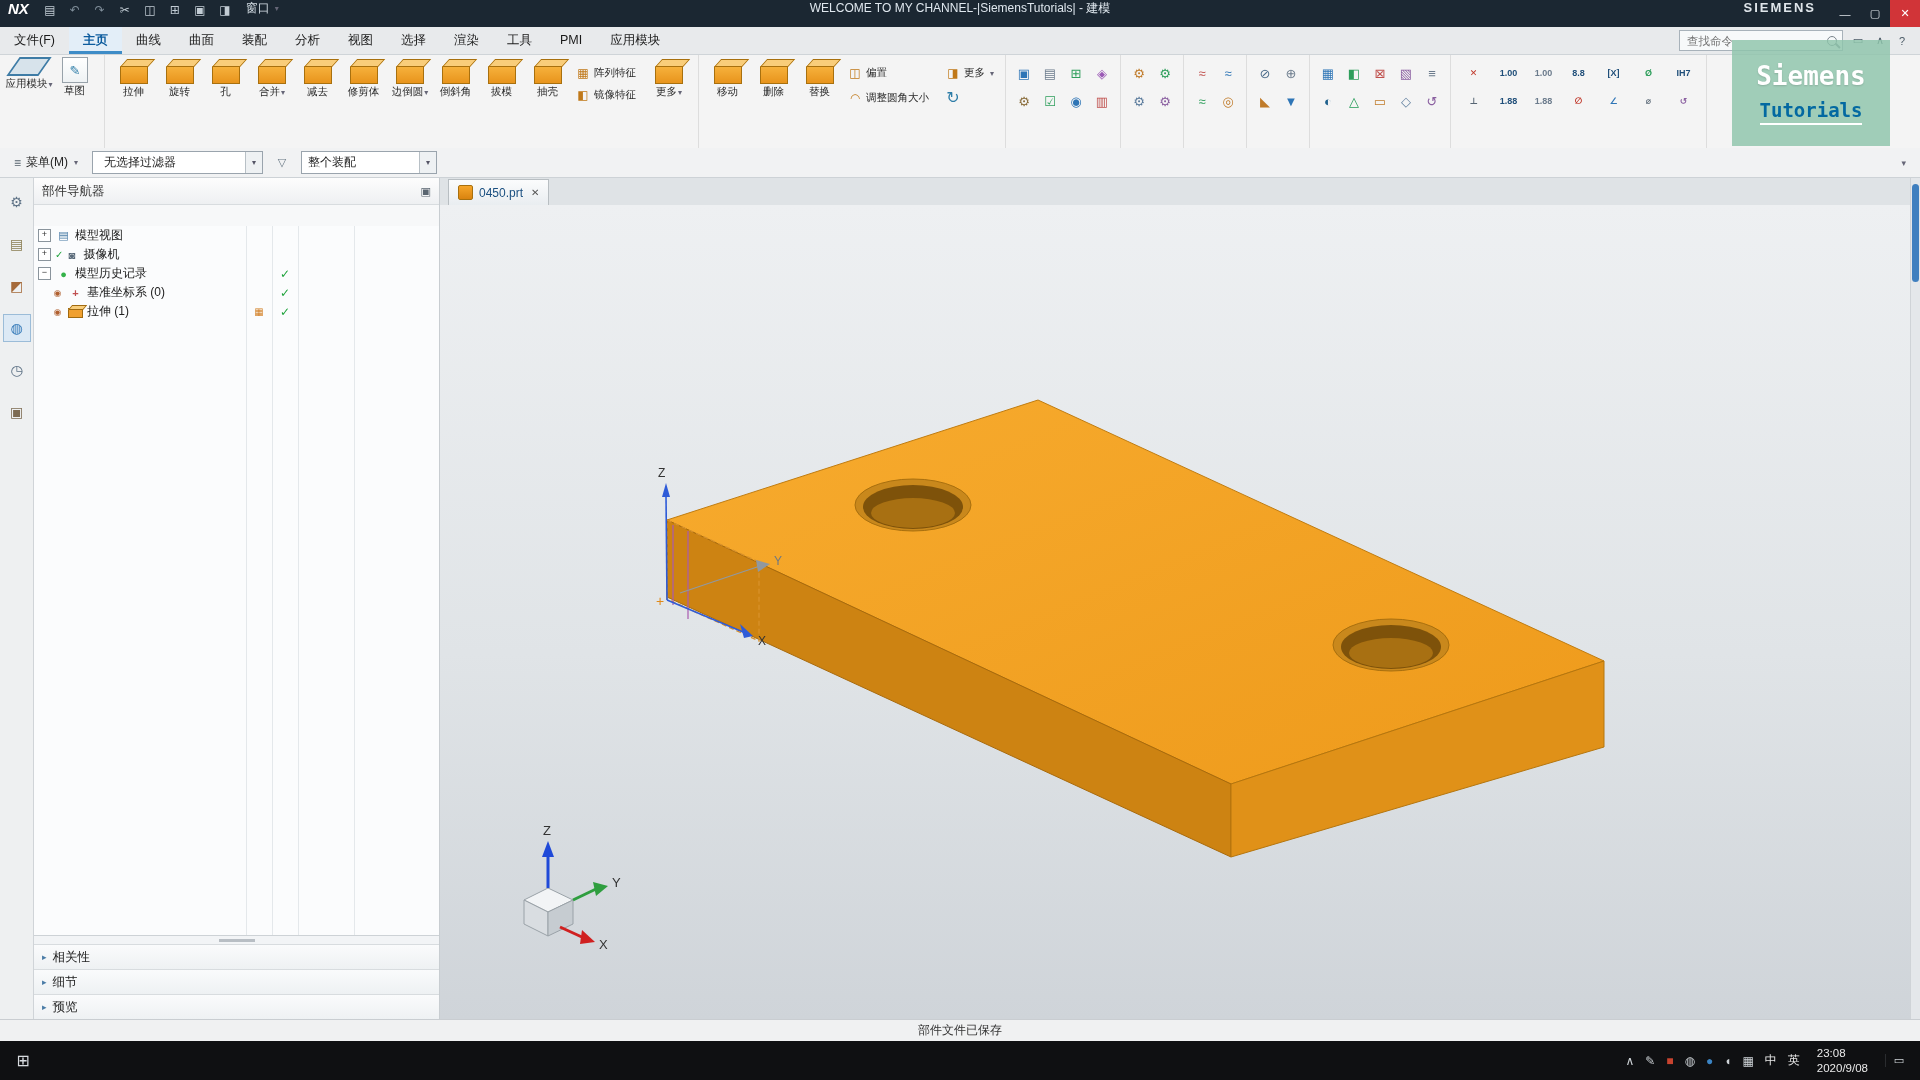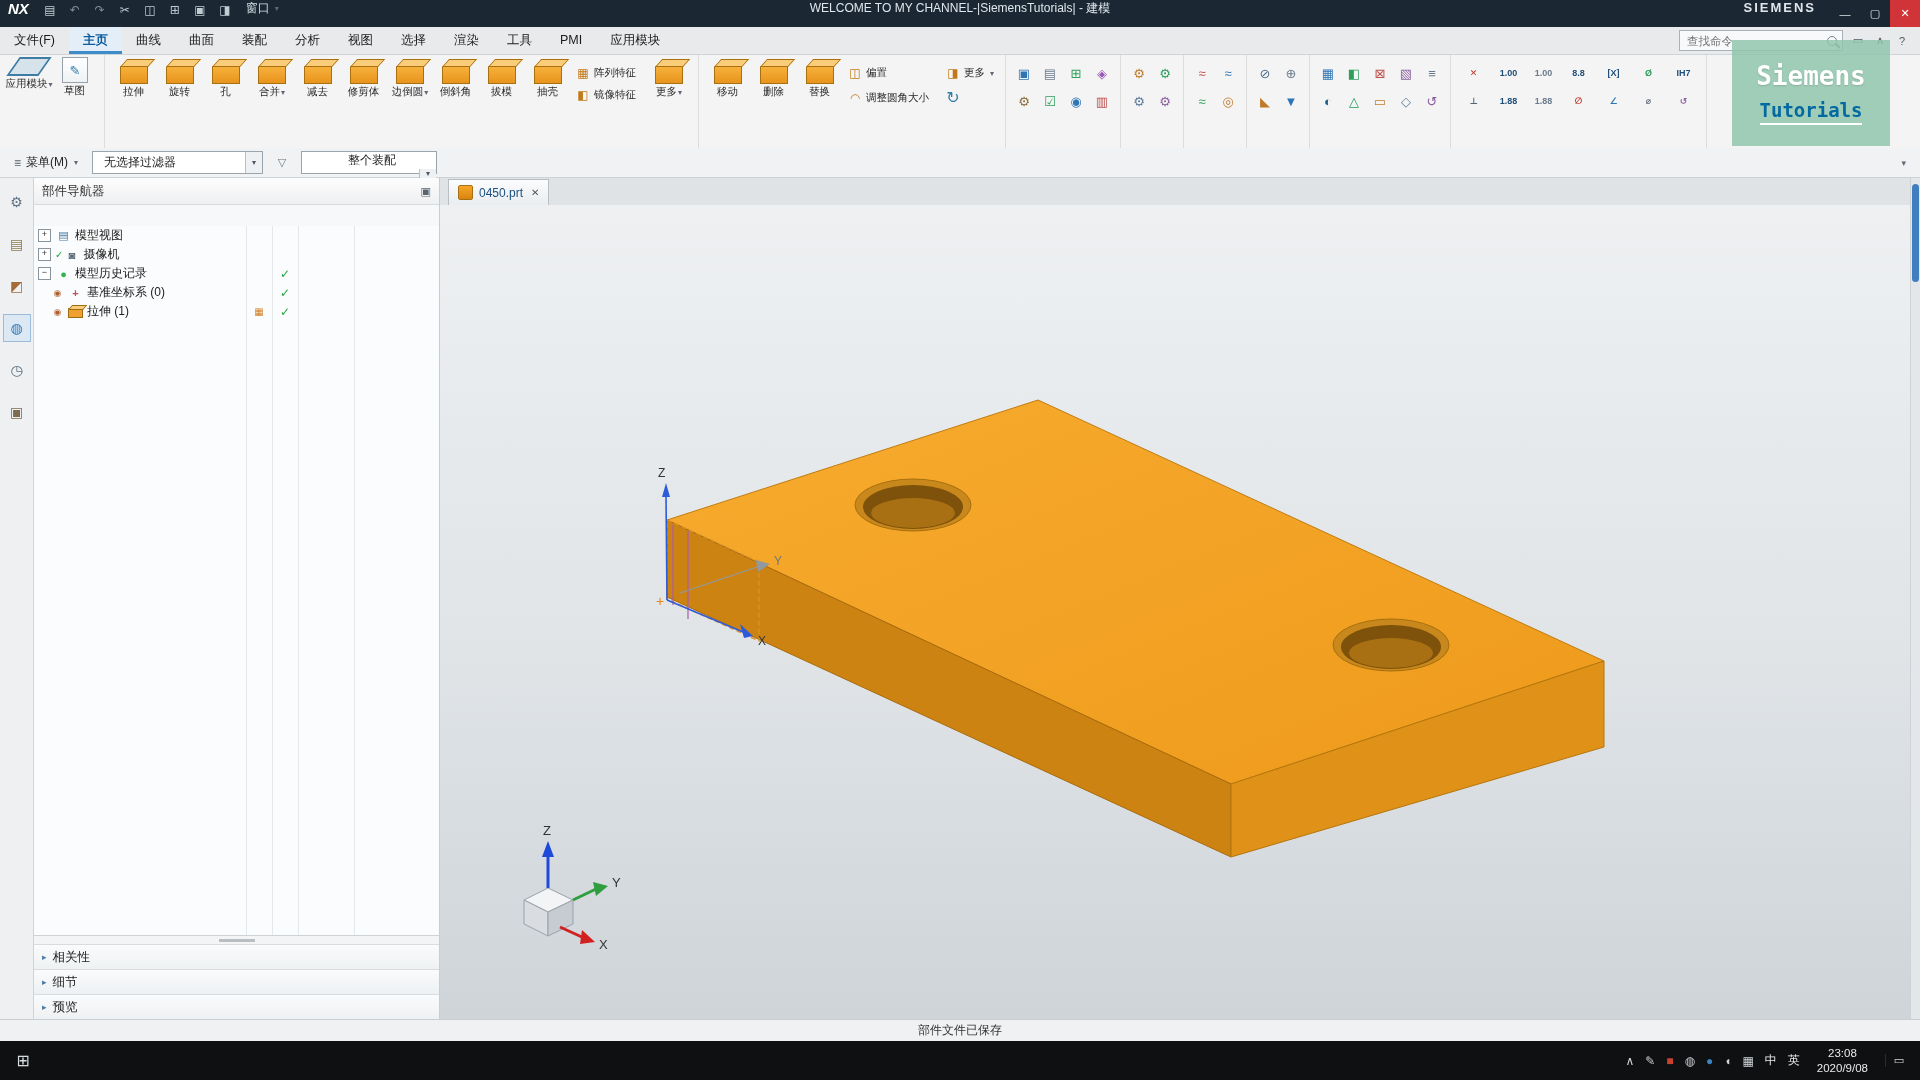--- a/index.html
+++ b/index.html
@@ -65,21 +65,21 @@
   
   .selrow{position:absolute;left:0;top:148px;width:1920px;height:30px;background:#f1f2f3;
           border-bottom:1px solid #cdd2d6;display:flex;align-items:center;gap:8px;padding-left:8px;box-sizing:border-box;z-index:10;}
   .menu-btn{display:flex;align-items:center;gap:5px;font-size:12px;color:#222;padding:0 6px;height:24px;}
   .burger{font-size:12px;color:#55626d;}
   .combo{display:flex;align-items:center;background:#fff;border:1px solid #9aa4ad;height:21px;
          padding-left:6px;font-size:12px;color:#222;}
   .combo .caret{width:16px;height:100%;border-left:1px solid #b8c0c6;background:#eef1f3;display:flex;
                 align-items:center;justify-content:center;font-size:8px;color:#556;margin-left:auto;}
   .combo.filter{width:158px;padding-left:11px;}
-  .combo.scope{width:128px;flex-direction:column;}
+  .combo.scope{width:128px;}
   .funnel{width:22px;height:22px;display:flex;align-items:center;justify-content:center;font-size:11px;color:#6a7a86;}
   .selrow .taildd2{margin-left:auto;margin-right:14px;font-size:9px;color:#667;}
   
   .leftbar{position:absolute;left:0;top:178px;width:34px;height:841px;background:#eef0f1;
            border-right:1px solid #d0d4d8;display:flex;flex-direction:column;align-items:center;
            padding-top:10px;gap:14px;box-sizing:border-box;}
   .sbi{width:26px;height:26px;display:flex;align-items:center;justify-content:center;border:1px solid transparent;}
   .sbi span{font-size:14px;}
   .sbi.active{background:#dce9f5;border:1px solid #9bbcd8;}
   
@@ -150,21 +150,21 @@
            align-items:center;color:#e8e8e8;z-index:40;}
   .startbtn{width:46px;height:100%;display:flex;align-items:center;justify-content:center;font-size:16px;color:#d8dce0;}
   .task-btn{display:flex;align-items:center;gap:8px;padding:0 12px;height:100%;font-size:12px;color:#e8e8e8;
             background:#17191c;margin-left:6px;border-bottom:2px solid transparent;box-sizing:border-box;}
   .task-btn.active{background:#22303f;border-bottom:2px solid #76b9ed;}
   .app-ic{width:17px;height:17px;border-radius:3px;flex:none;position:relative;}
   .app-ic.camtasia{background:radial-gradient(circle at 50% 45%,#46c25e 55%,#2a8f3c);}
   .app-ic.camtasia::after{content:"▶";position:absolute;left:0;right:0;top:1px;text-align:center;font-size:8px;color:#fff;}
   .tray{margin-left:auto;display:flex;align-items:center;gap:11px;padding-right:8px;font-size:12px;}
   .tray .ti{display:flex;align-items:center;justify-content:center;font-size:12px;}
-  .clock{display:flex;flex-direction:column;align-items:center;line-height:1.25;font-size:11.5px;color:#eaeaea;
+  .clock{display:flex;flex-direction:column;align-items:flex-start;line-height:1.25;font-size:11.5px;color:#eaeaea;
          margin:0 6px;}
   .notif{width:26px;height:100%;display:flex;align-items:center;justify-content:center;color:#cfd4d8;
          border-left:1px solid #2a2c2f;font-size:11px;}
 </style>
 </head>
 <body>
 
 <div class="titlebar">
   <span class="nx-logo">NX</span>
   <div class="qat">

